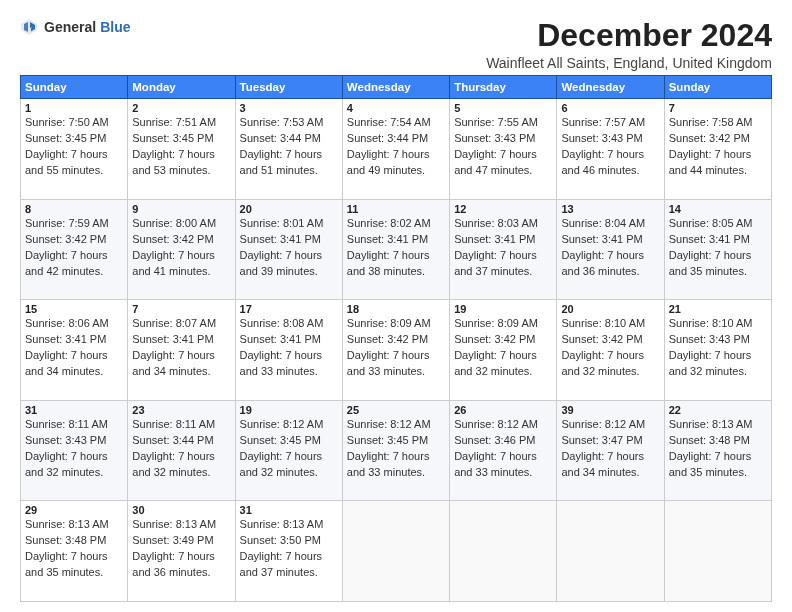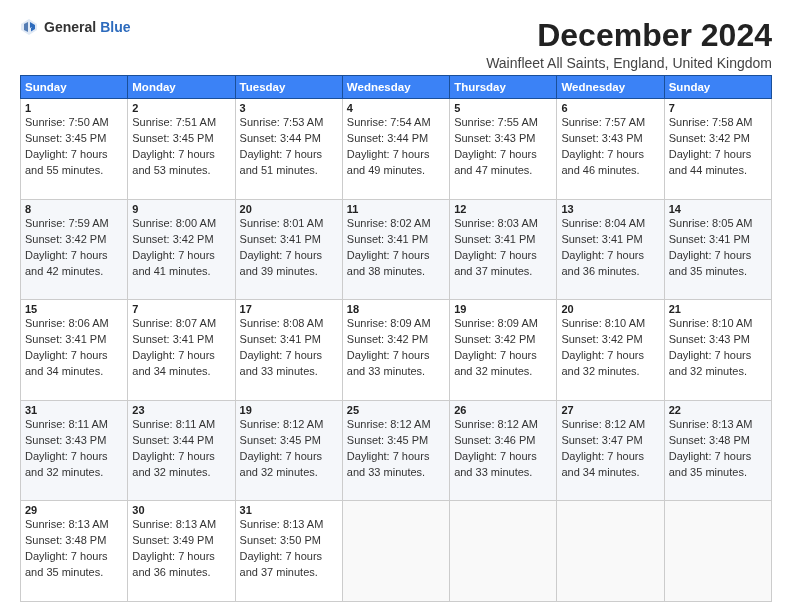--- a/index.html
+++ b/index.html
@@ -356,21 +356,21 @@
       </td>
           <td>
         <span class="day-num">26</span>
         <div class="day-info">
           Sunrise: 8:12 AM<br>
           Sunset: 3:46 PM<br>
           Daylight: 7 hours and 33 minutes.
         </div>
       </td>
           <td>
-        <span class="day-num">27</span>
+        <span class="day-num">39</span>
         <div class="day-info">
           Sunrise: 8:12 AM<br>
           Sunset: 3:47 PM<br>
           Daylight: 7 hours and 34 minutes.
         </div>
       </td>
           <td>
         <span class="day-num">22</span>
         <div class="day-info">
           Sunrise: 8:13 AM<br>

